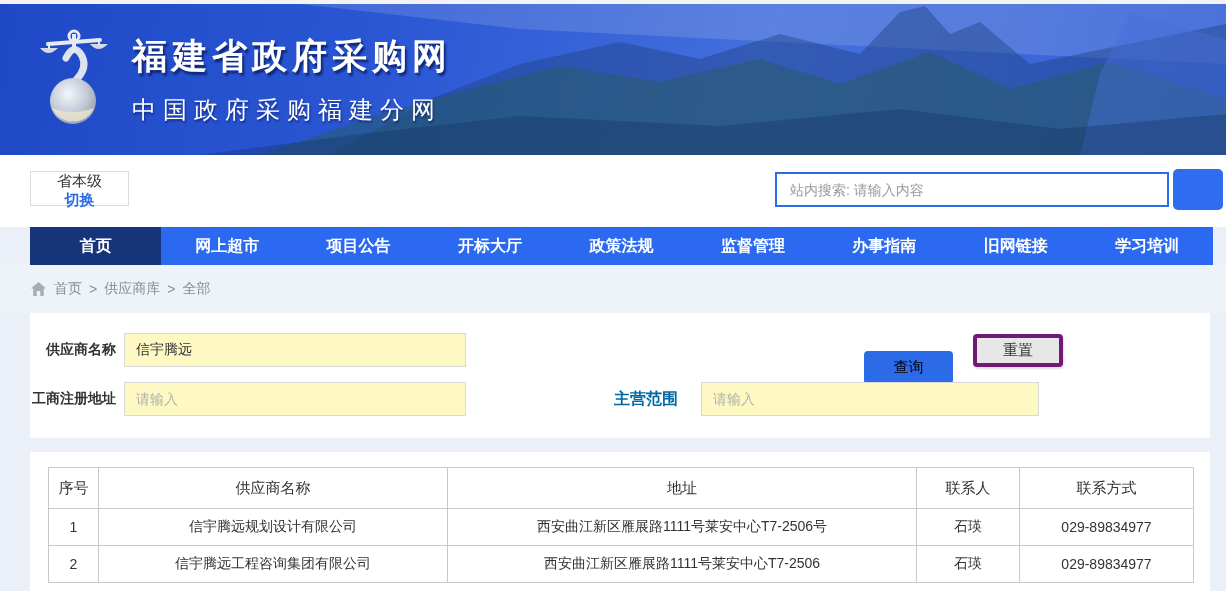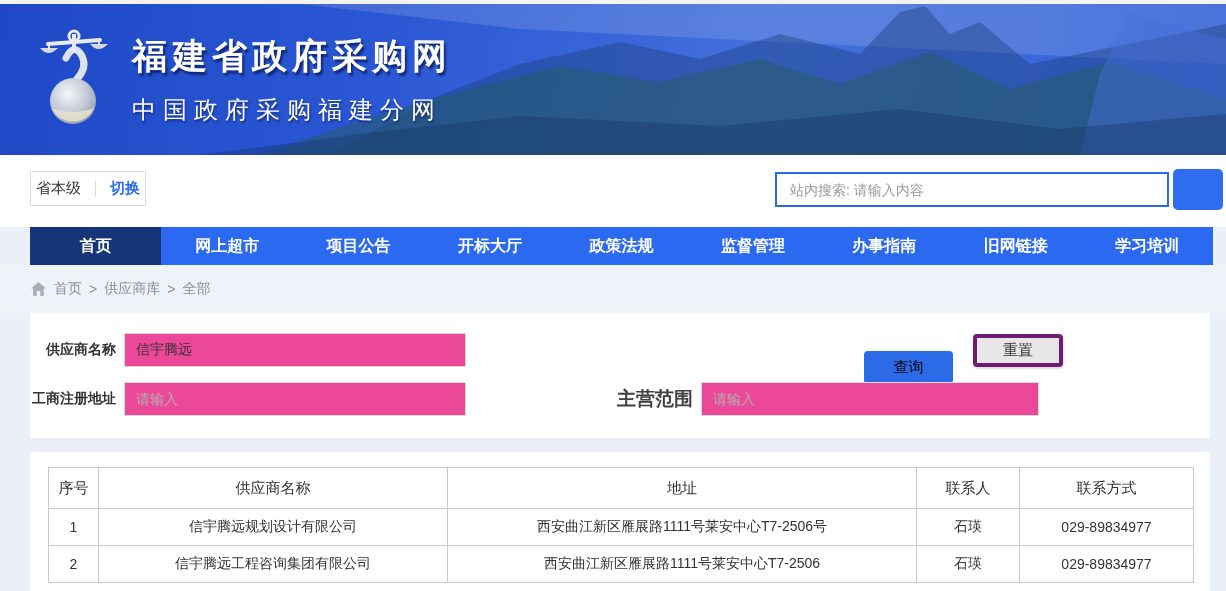--- a/index.html
+++ b/index.html
@@ -14,21 +14,21 @@
   .hero svg.mtn { position:absolute; inset:0; width:100%; height:100%; }
   .brand { position:absolute; left:36px; top:18px; display:flex; align-items:flex-end; gap:20px; }
   .brand-text .title { color:#fff; font-size:35px; font-weight:bold; letter-spacing:5px;
                        text-shadow:2px 3px 2px rgba(10,25,90,.75); }
   .brand-text .subtitle { margin-top:14px; color:#fff; font-size:24px; letter-spacing:7px;
                           text-shadow:1px 2px 2px rgba(10,25,90,.6); }
 
   
   .toolbar { position:relative; height:72px; background:#fff; }
   .region-box { position:absolute; left:30px; top:16px; height:35px; border:1px solid #dcdcdc;
-                display:flex; align-items:center; padding:0 5px; background:#fff; }
+                display:flex; align-items:center; padding:0 26px; background:#fff;flex-direction:column; }
   .region-label { font-size:15px; color:#333; }
   .region-divider { width:1px; height:16px; background:#d8d8d8; margin:0 14px; }
   .switch-link { font-size:15px; color:#2b6be8; font-weight:bold; cursor:pointer; text-decoration:none; }
   .site-search { position:absolute; right:3px; top:14px; display:flex; align-items:center; }
   .site-search input { width:394px; height:35px; border:2px solid #2b6be8; padding:0 13px;
                        font-size:14px; color:#333; outline:none; font-family:inherit; }
   .site-search input::placeholder { color:#9a9a9a; }
   .search-btn { width:50px; height:41px; margin-left:4px; background:#2f6df0; border:none;
                 border-radius:5px; cursor:pointer; }
 
@@ -42,23 +42,23 @@
   .crumb-band { height:48px; background:#eef2f9; display:flex; align-items:center;
                 padding-left:31px; font-size:14px; color:#878e98; }
   .crumb-band .home-ic { margin-right:8px; display:inline-flex; }
   .crumb-band .sep { margin:0 7px; }
 
   
   .card-form { margin:0 16px 0 30px; background:#fff; padding:20px 0 22px; }
   .f-row { display:flex; align-items:center; height:34px; }
   .f-row + .f-row { margin-top:15px; }
   .f-label  { width:94px; padding-right:8px; text-align:right; font-size:14px; font-weight:bold; color:#333; }
-  .f-label2 { width:87px; padding-right:8px; text-align:right; font-size:19px; font-weight:bold; color:#404040; }
+  .f-label2 { width:87px; padding-right:8px; font-size:16px; font-weight:bold; color:#0369a1; }
   .f-input  { width:342px; height:34px; border:1px solid #d9d9d9; padding:0 11px; font-size:14px;
-              color:#333; background:#ec4899; outline:none; font-family:inherit; }
+              color:#333; background:#fef9c3; outline:none; font-family:inherit; }
   .f-input::placeholder { color:#b0b0b0; }
   .f-input.w2 { width:338px; }
   .f-spacer { width:148px; }
   .btn-query { margin-left:auto; width:89px; height:33px; background:#2b6be8; color:#000000; border:none;
                border-radius:4px; font-size:15px; cursor:pointer; font-family:inherit;margin-top:35px; }
   .btn-reset { margin-left:20px; margin-right:147px; width:90px; height:33px; background:#e7e7e7;
                border:4px solid #701a75; border-radius:4px; color:#333; font-size:15px; cursor:pointer;
                font-family:inherit; box-shadow:1px 2px 2px rgba(0,0,0,.12); }
 
   .gap14 { height:14px; }

